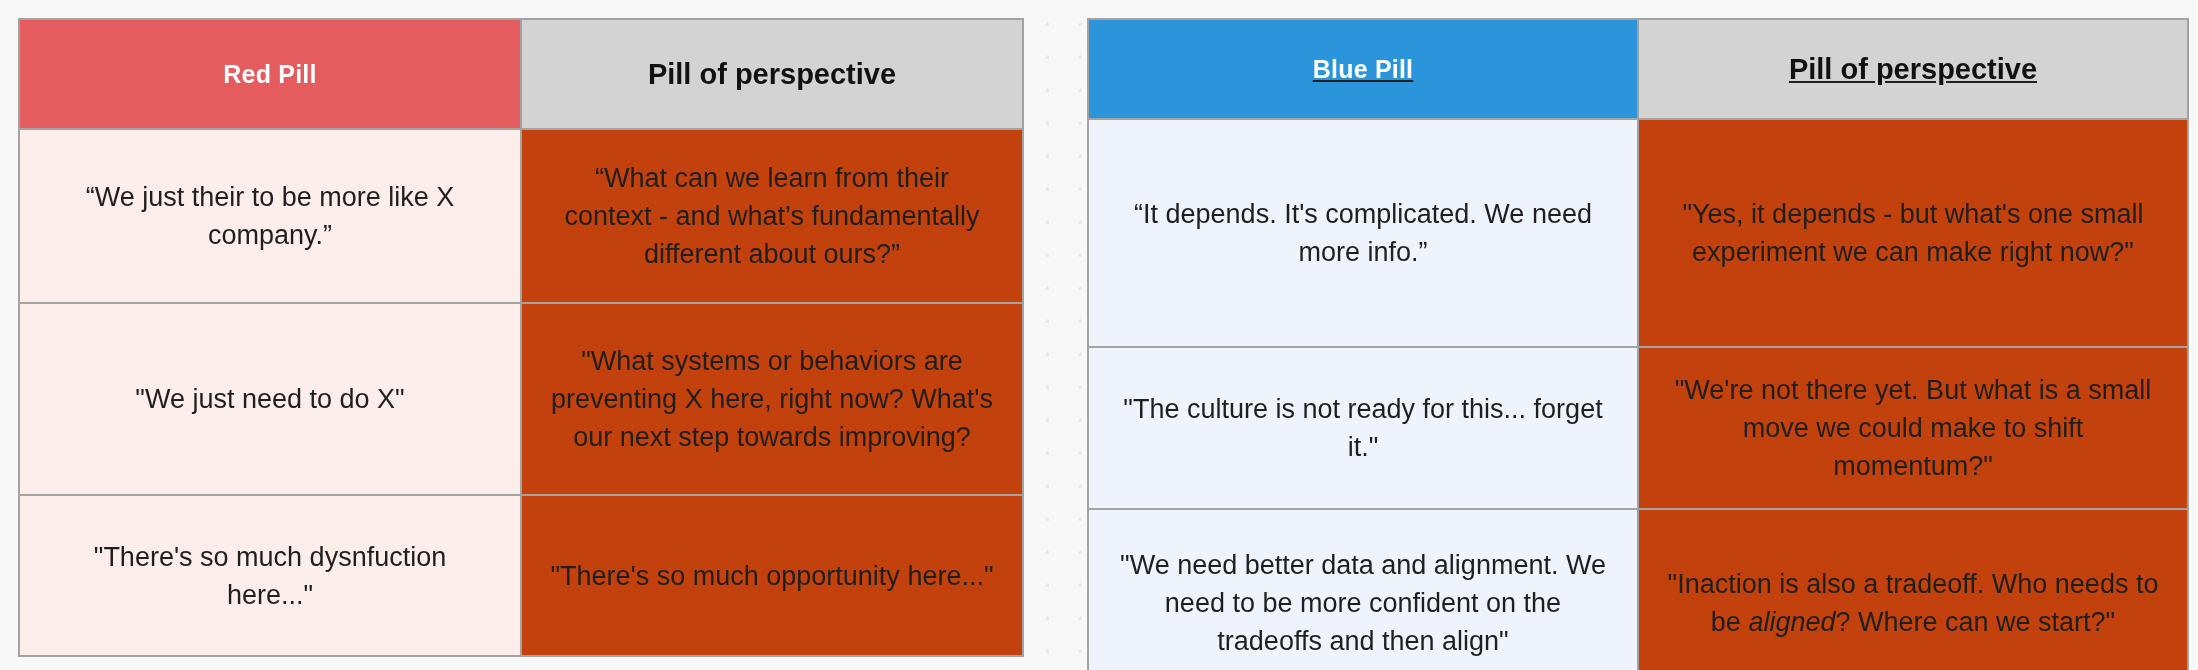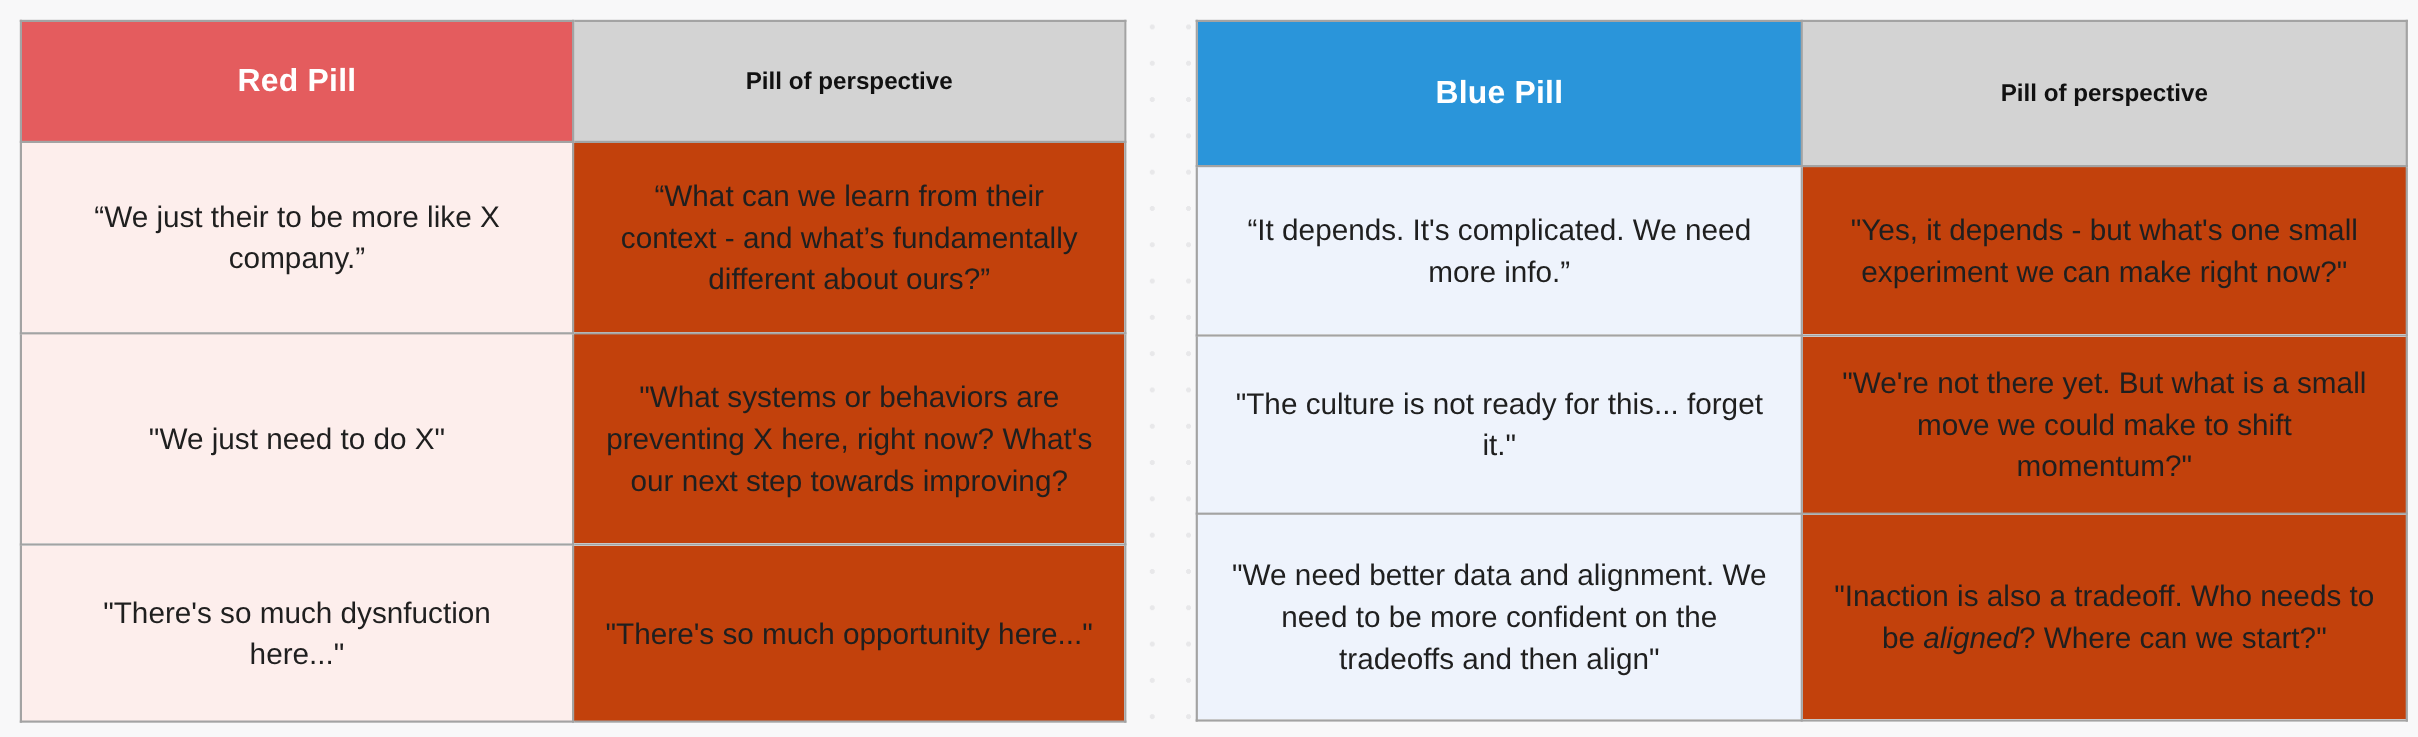--- a/index.html
+++ b/index.html
@@ -37,35 +37,35 @@
   
   table.t-red  { width: 1004px; }
   table.t-red col { width: 502px; }
   table.t-red  tr.hr { height: 110px; }
   table.t-red  tr.r1 { height: 174px; }
   table.t-red  tr.r2 { height: 192px; }
   table.t-red  tr.r3 { height: 161px; }
   
   table.t-blue { width: 1100px; }
   table.t-blue col { width: 550px; }
-  table.t-blue tr.hr { height: 132px; }
-  table.t-blue tr.r1 { height: 154px; margin-left: 28px; }
+  table.t-blue tr.hr { height: 100px; text-decoration: underline; }
+  table.t-blue tr.r1 { height: 228px; margin-left: 28px; }
   table.t-blue tr.r2 { height: 162px; }
   table.t-blue tr.r3 { height: 188px; }
 
   th.pill-header {
     color: #ffffff;
-    font-size: 29px;
+    font-size: 25px;
     font-weight: bold;
     letter-spacing: 0.2px;
   }
   th.perspective-header {
     background: #d3d3d3;
     color: #111111;
-    font-size: 22px;
+    font-size: 29px;
     font-weight: bold;
   }
   td.quote-cell {
     font-size: 27px;
     line-height: 38px;
     background: #c2410c;
   }
   td.quote-cell i { font-style: italic; text-align: center; }
 </style>
 </head>

